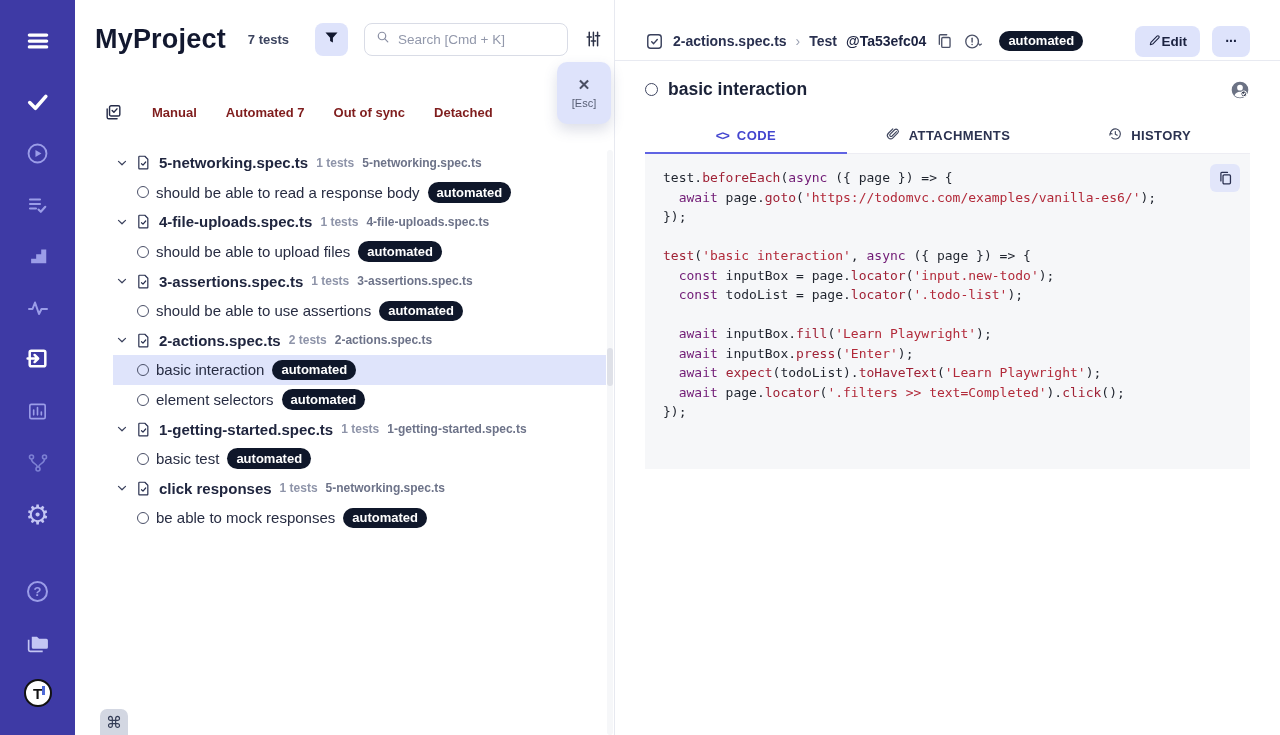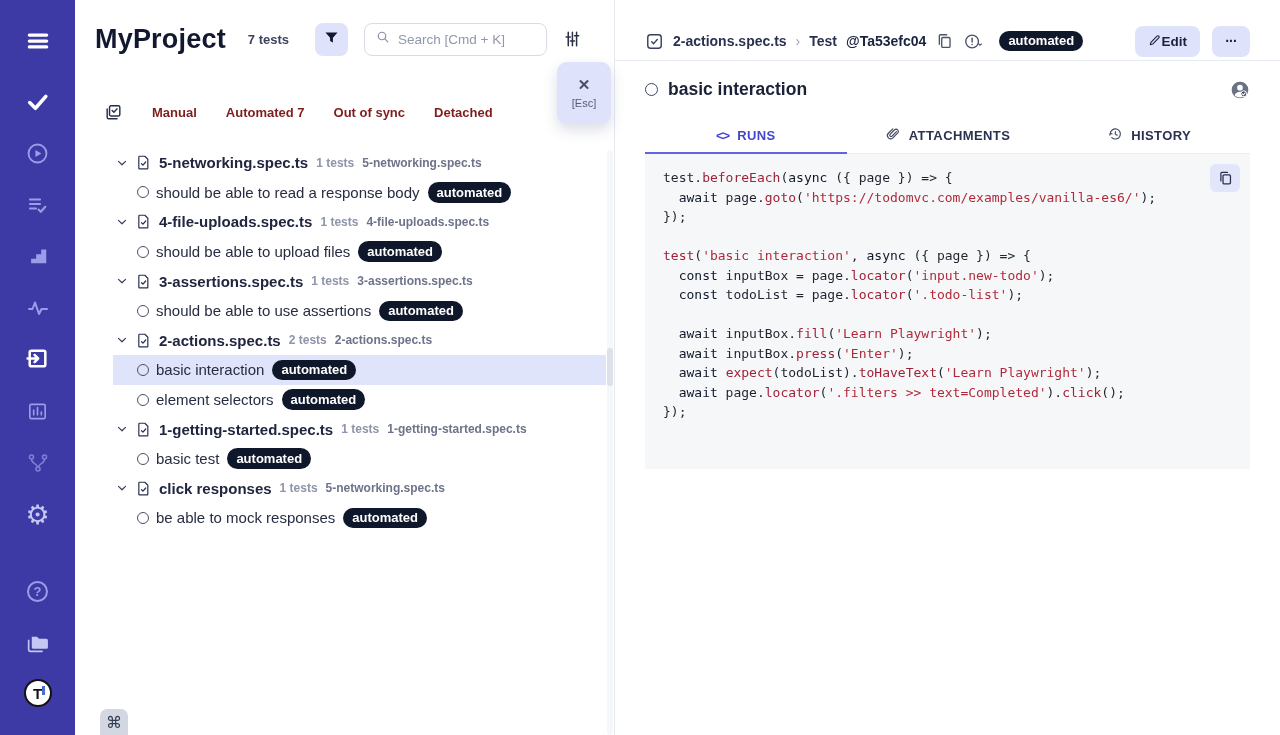--- a/index.html
+++ b/index.html
@@ -26,21 +26,21 @@
 
   
   .left-panel { width:540px; flex-shrink:0; background:#fff; position:relative;
                 border-right:1px solid #e7e9f0; }
   .lp-header { position:absolute; top:21px; left:20px; right:10px; height:36px;
                display:flex; align-items:center; }
   .project-title { font-size:27px; font-weight:800; color:#12182f; letter-spacing:.2px; }
   .tests-count { margin-left:22px; font-size:13px; font-weight:600; color:#3c445f; }
   .funnel-btn { margin-left:26px; width:33px; height:33px; border:none; background:#dee3fb;
                 border-radius:8px; display:flex; align-items:center; justify-content:center; cursor:pointer; }
-  .search-box { margin-left:16px; width:183px; height:33px; border:1px solid #d9dce6; border-radius:8px;
+  .search-box { margin-left:16px; width:204px; height:33px; border:1px solid #d9dce6; border-radius:8px;
                 display:flex; align-items:center; padding:0 10px; gap:7px; background:#fff; }
   .search-box input { border:none; outline:none; width:130px; font-size:13.5px; color:#2a3150;
                       font-family:"Liberation Sans",sans-serif; background:transparent; }
   .search-box input::placeholder { color:#9298ab; }
   .sliders-wrap { margin-left:15px; display:flex; }
 
   .esc-pop { position:absolute; top:62px; right:3px; width:54px; height:62px; background:#dee3fb;
              border-radius:10px; box-shadow:0 6px 14px rgba(60,70,120,.18); z-index:6;
              display:flex; flex-direction:column; align-items:center; justify-content:center; gap:5px; }
   .esc-x { font-size:15px; color:#4a4f63; font-weight:600; line-height:1; cursor:pointer; }
@@ -105,21 +105,21 @@
                           background:#6064e3; }
   .code-glyph { font-weight:700; letter-spacing:-1px; font-size:13px; }
 
   .code-card { margin:0 30px; background:#f6f7f9; position:relative; padding:14px 18px 16px;
                min-height:315px; }
   .copy-btn { position:absolute; top:10px; right:10px; width:30px; height:28px; border:none;
               background:#e2e6fa; border-radius:6px; display:flex; align-items:center;
               justify-content:center; cursor:pointer; }
   .cl { font-family:"DejaVu Sans Mono", monospace; font-size:13px; line-height:19.5px;
         white-space:pre; color:#1f242e; }
-  .t-kw  { color:#0f172a; }
+  .t-kw  { color:#701a75; }
   .t-fn  { color:#a02236; }
   .t-str { color:#b22a3a; }
 </style>
 </head>
 <body>
 
 <div class="app">
 
   <nav class="rail">
     <span class="rail-ic ic-bright" style="top:27px">
@@ -428,21 +428,21 @@
             <circle cx="16.6" cy="16.6" r="3.5" fill="#3a4154" stroke="#fff" stroke-width="1.2"></circle>
             <path d="M14.9 16.6l1.2 1.2 2.1-2.3" stroke="#fff" stroke-width="1.4" fill="none" stroke-linecap="round"></path>
           </svg>
         </span>
     </div>
 
     <div class="rp-tabs">
 
     <div class="rp-tab active">
           <span class="code-glyph">&lt;&gt;</span>
-          <span>RUNS</span>
+          <span>CODE</span>
         </div>
         <div class="rp-tab">
           <span><svg width="16" height="16" viewBox="0 0 24 24">
               <path d="M17.3 8.3l-7 7a2 2 0 0 1-2.8-2.8l6.9-6.9a3.4 3.4 0 0 1 4.8 4.8l-7.3 7.3a4.8 4.8 0 0 1-6.8-6.8l6.6-6.6" stroke="#3f465e" stroke-width="1.7" fill="none" stroke-linecap="round"></path>
             </svg></span>
           <span>ATTACHMENTS</span>
         </div>
         <div class="rp-tab">
           <span><svg width="16" height="16" viewBox="0 0 24 24">
               <path d="M4.9 12a7.6 7.6 0 1 1 2.3 5.4" stroke="#3f465e" stroke-width="1.7" fill="none" stroke-linecap="round"></path>

